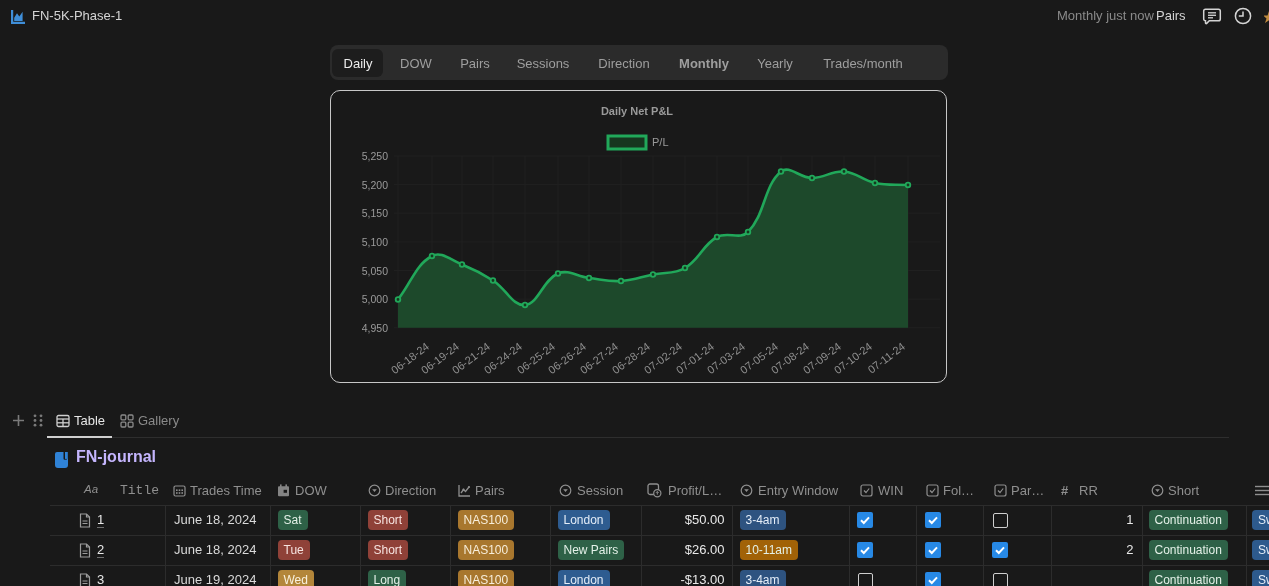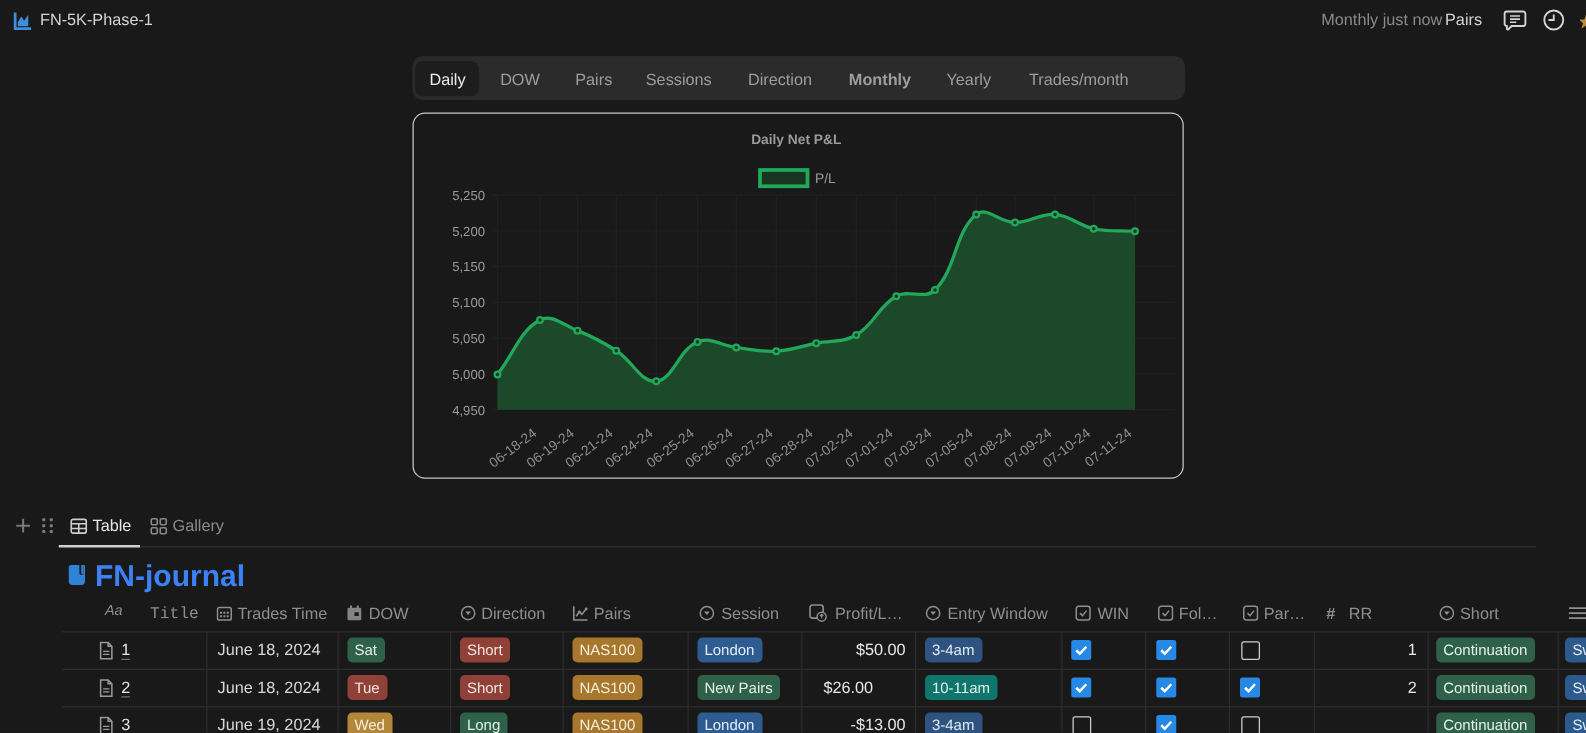--- a/index.html
+++ b/index.html
@@ -162,21 +162,21 @@
   </g>
 </svg>
 <div class="abs" style="left:138px;top:413px;font-size:13px;color:#8a8a8a;">Gallery</div>
 <div class="abs" style="left:47px;top:436px;width:65px;height:2px;background:#d0d0d0;"></div>
 <div class="abs" style="left:112px;top:437px;width:1117px;height:1px;background:#2e2e2e;"></div>
 
 <svg class="abs" style="left:54px;top:452px;" width="14" height="16" viewBox="0 0 14 16">
   <path d="M1.5 0 h8 v6.5 a1.2 1.2 0 0 0 1.2 1.2 h1.3 a1.2 1.2 0 0 0 1.2 -1.2 v-6.5 h0.8 v13 a3 3 0 0 1 -3 3 h-7 a3 3 0 0 1 -3 -3 v-11 a2 2 0 0 1 2 -2 Z" fill="#2f82d6"></path>
   <path d="M11 0 h2 v6.3 a1 1 0 0 1 -2 0 Z" fill="#2f82d6"></path>
 </svg>
-<div class="abs" style="left:76px;top:448px;font-size:24px;font-weight:bold;color:#3b82f6;">FN-journal</div>
+<div class="abs" style="left:76px;top:448px;font-size:16px;font-weight:bold;color:#c4b5fd;">FN-journal</div>
 
 <div class="hdr" style="left:84px;font-size:11.5px;font-style:italic;">Aa</div>
 <div class="hdr" style="left:120px;font-family:Liberation Mono, monospace;">Title</div>
 <svg class="abs" style="left:173px;top:484px;" width="13" height="13" viewBox="0 0 13 13">
   <rect x="1" y="2" width="11" height="10" rx="1.5" fill="none" stroke="#8f8f8f" stroke-width="1.2"></rect>
   <g fill="#8f8f8f">
     <rect x="3" y="5.4" width="1.6" height="1.6"></rect>
         <rect x="5.7" y="5.4" width="1.6" height="1.6"></rect>
         <rect x="8.4" y="5.4" width="1.6" height="1.6"></rect>
     <rect x="3" y="8.2" width="1.6" height="1.6"></rect>
@@ -298,22 +298,22 @@
       <path d="M7.5 1 v3 h3" fill="none" stroke="#9b9b9b" stroke-width="1.2"></path>
       <line x1="3.5" y1="8" x2="8.5" y2="8" stroke="#9b9b9b" stroke-width="1"></line>
       <line x1="3.5" y1="10.5" x2="8.5" y2="10.5" stroke="#9b9b9b" stroke-width="1"></line>
     </svg>
 <div class="cellnum" style="left:97px;top:542px;color:#e8e8e8;"><span style="border-bottom:1px solid #6f6f6f;">2</span></div>
 <div class="cellnum" style="left:174px;top:542px;">June 18, 2024</div>
 <div class="tag" style="left:277.5px;top:540px;background:#8f4138;color:#f6e3e0;">Tue</div>
 <div class="tag" style="left:367.5px;top:540px;background:#8f4138;color:#f6e3e0;">Short</div>
 <div class="tag" style="left:457.5px;top:540px;background:#a8772e;color:#f7eedb;">NAS100</div>
 <div class="tag" style="left:557.5px;top:540px;background:#2e6147;color:#e4f1e8;">New Pairs</div>
-<div class="cellnum" style="left:615px;top:542px;width:83.5px;text-align:right;color:#e8e8e8;">$26.00</div>
-<div class="tag" style="left:739.5px;top:540px;background:#0f766e;color:#e4f1e8;">10-11am</div>
+<div class="cellnum" style="left:641px;top:542px;width:83.5px;text-align:right;color:#e8e8e8;">$26.00</div>
+<div class="tag" style="left:739.5px;top:540px;background:#a16207;color:#e4f1e8;">10-11am</div>
 <div class="abs" style="left:857px;top:542px;width:16px;height:16px;background:#2789e6;border-radius:2px;"></div>
     <svg class="abs" style="left:857px;top:542px;" width="16" height="16" viewBox="0 0 16 16">
       <path d="M4 8.2 L6.8 11 L12 5.4" fill="none" stroke="#fff" stroke-width="2"></path>
     </svg>
 <div class="abs" style="left:925px;top:542px;width:16px;height:16px;background:#2789e6;border-radius:2px;"></div>
     <svg class="abs" style="left:925px;top:542px;" width="16" height="16" viewBox="0 0 16 16">
       <path d="M4 8.2 L6.8 11 L12 5.4" fill="none" stroke="#fff" stroke-width="2"></path>
     </svg>
 <div class="abs" style="left:992px;top:542px;width:16px;height:16px;background:#2789e6;border-radius:2px;"></div>
     <svg class="abs" style="left:992px;top:542px;" width="16" height="16" viewBox="0 0 16 16">

